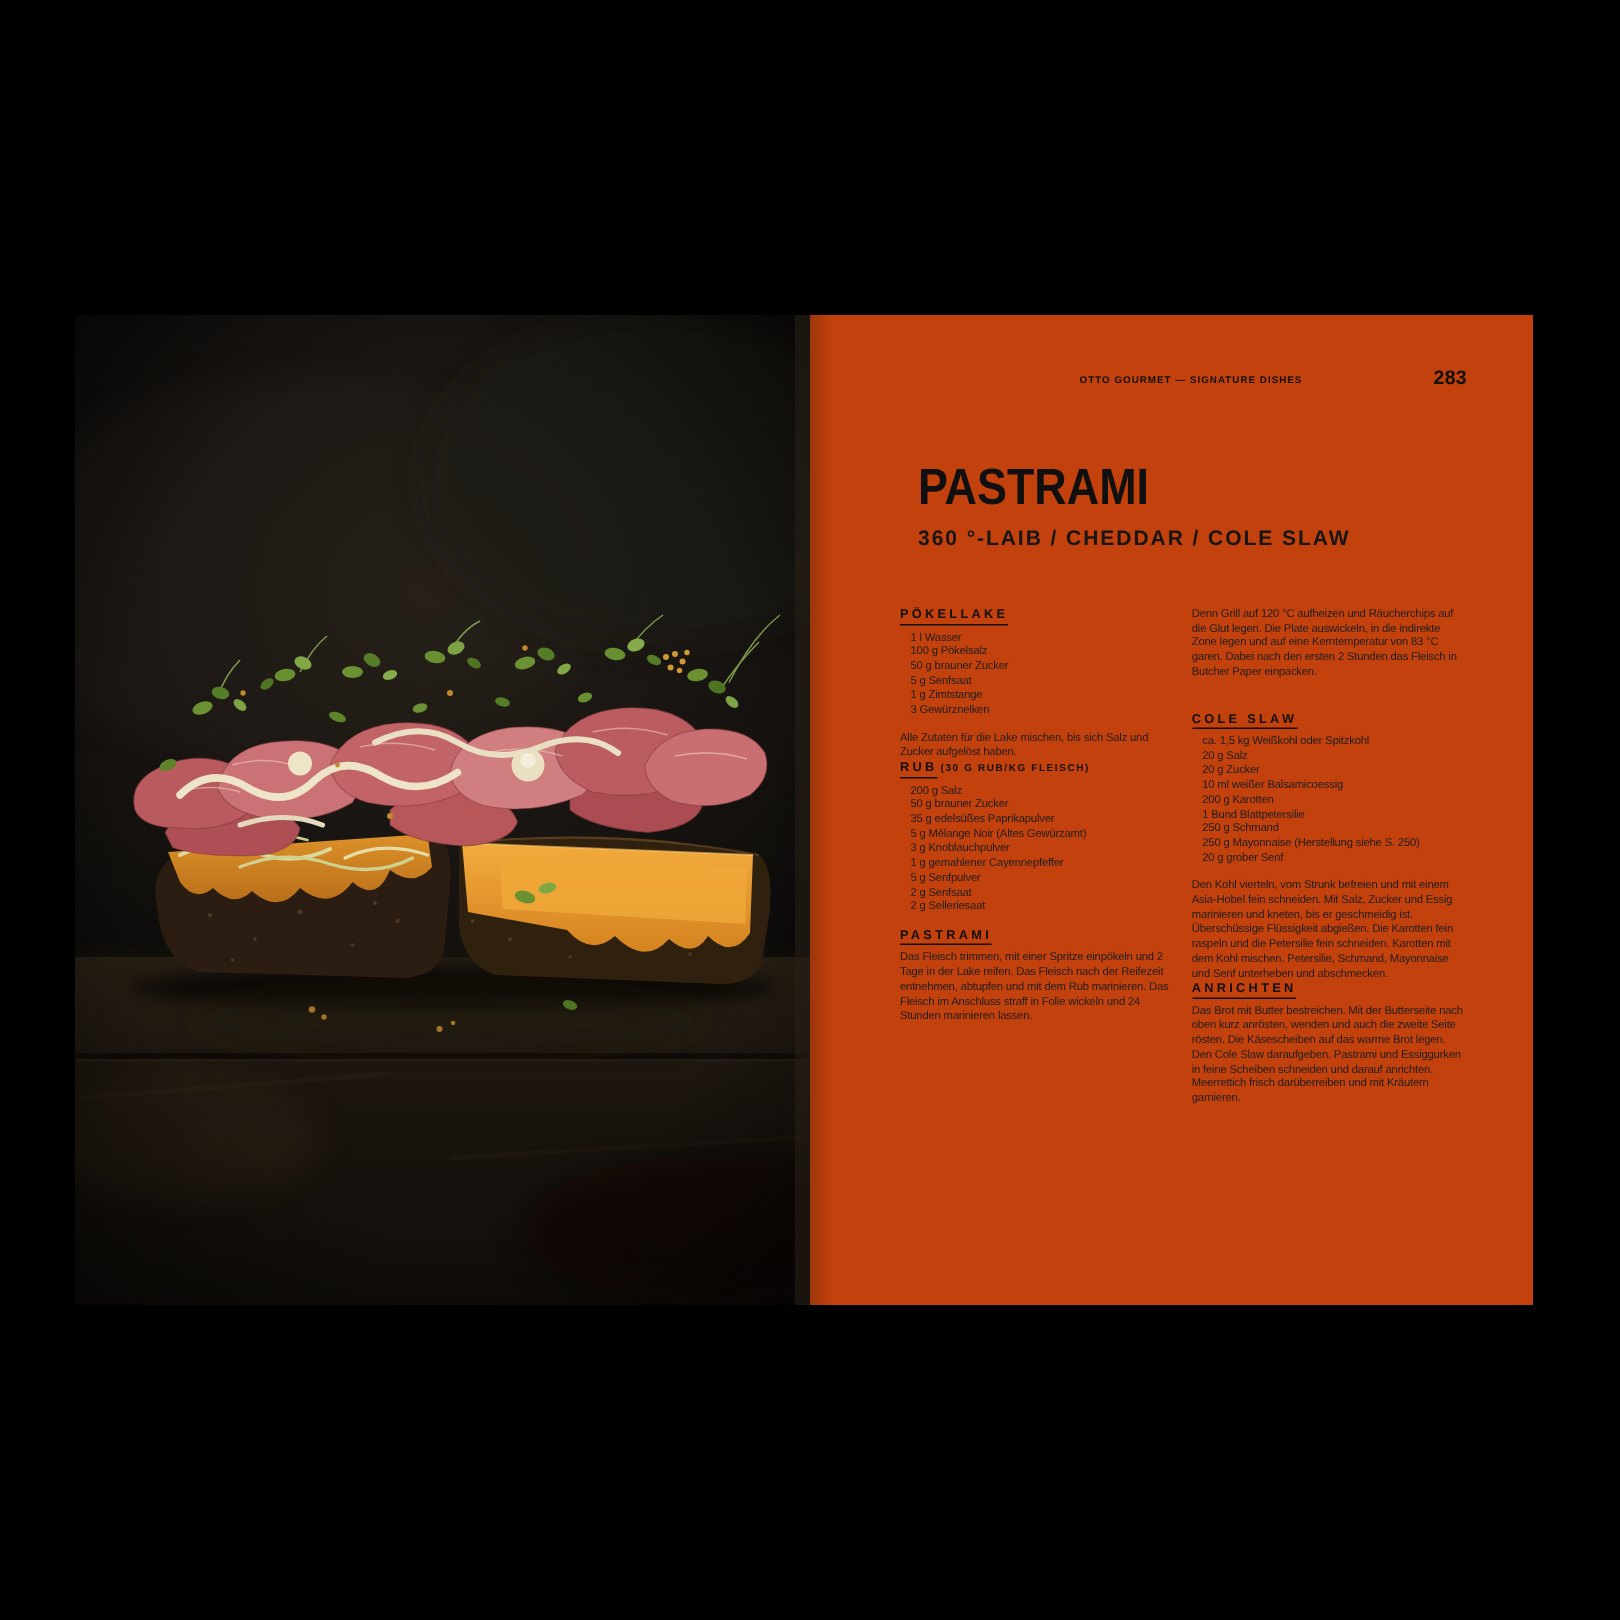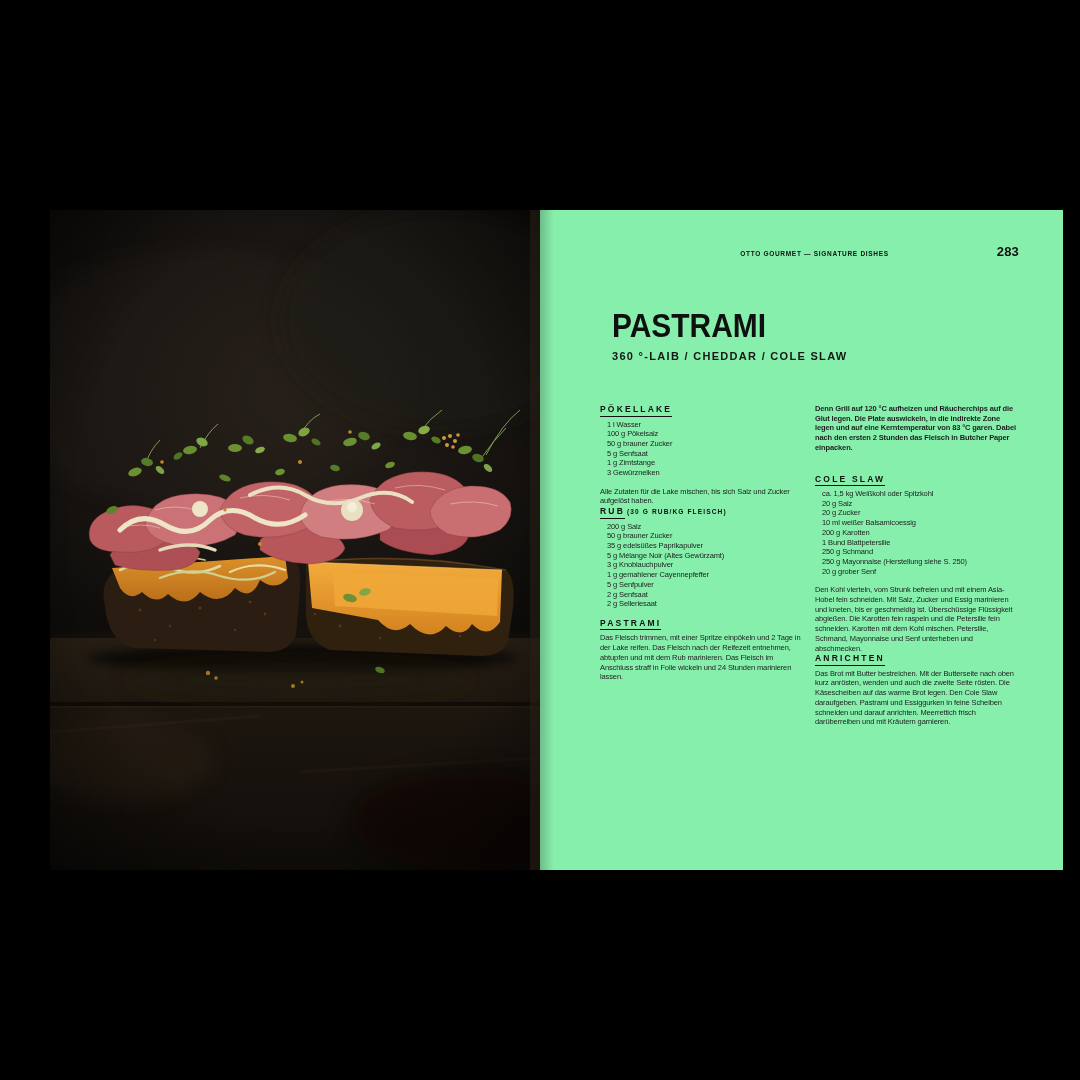--- a/index.html
+++ b/index.html
@@ -6,21 +6,21 @@
   body{
     width:1080px;height:1080px;background:#000;overflow:hidden;
     font-family:"Liberation Sans","DejaVu Sans",sans-serif;color:#1c1c1c;
     position:relative;
   }
   .spread{position:absolute;left:50px;top:210px;width:981px;height:660px;display:flex;}
   .photo-page{width:490px;height:660px;position:relative;flex:none;}
   .photo-page svg{display:block;}
 
   .text-page{
-    width:523px;height:660px;flex:none;background:#86efac;position:relative;
+    width:482px;height:660px;flex:none;background:#c2410c;position:relative;
   }
   .text-page::before{
     content:"";position:absolute;left:0;top:0;bottom:0;width:14px;
     background:linear-gradient(to right,rgba(20,15,10,.22),rgba(20,15,10,0));
     pointer-events:none;z-index:5;
   }
 
   .running-head{
     position:absolute;top:40px;left:72px;right:46px;text-align:center;
     font-size:6.5px;font-weight:bold;letter-spacing:.7px;color:#111;
@@ -31,21 +31,21 @@
     letter-spacing:.2px;
   }
 
   .title-block{position:absolute;top:98px;left:72px;}
   .recipe-title{
     margin:0;font-size:34px;font-weight:bold;line-height:1;color:#101010;
     letter-spacing:0;display:inline-block;transform:scaleX(.88);transform-origin:left top;
     white-space:nowrap;
   }
   .recipe-subtitle{
-    margin:8px 0 0;font-size:11px;font-weight:bold;letter-spacing:1.3px;color:#161616;
+    margin:8px 0 0;font-size:14px;font-weight:bold;letter-spacing:1.3px;color:#161616;
     white-space:nowrap;
   }
 
   .columns{
     position:absolute;top:194px;left:60px;right:46px;display:flex;gap:13px;
   }
   .col{flex:1;min-width:0;}
 
   .section{margin:0;}
   .section-heading{
@@ -61,21 +61,21 @@
   ul.ingredients{
     list-style:none;margin:0 0 9px;padding:0 0 0 7px;
   }
   ul.ingredients li{
     font-size:7.5px;line-height:9.7px;letter-spacing:-.12px;white-space:nowrap;color:#1e1e1e;
   }
   p.instructions{
     margin:0 0 21px;font-size:7.5px;line-height:9.7px;letter-spacing:-.12px;color:#1e1e1e;
   }
   p.instructions:last-child{margin-bottom:0;}
-  .lead-para{margin:0 0 21px;font-size:7.5px;line-height:9.7px;letter-spacing:-.12px;color:#1e1e1e;font-weight:bold;}
+  .lead-para{margin:0 0 21px;font-size:7.5px;line-height:9.7px;letter-spacing:-.12px;color:#1e1e1e;}
 </style>
 </head>
 <body>
 
 <div class="spread">
 
   <div class="photo-page">
     <svg width="490" height="660" viewBox="0 0 490 660" role="img" aria-label="Open-faced pastrami sandwich on dark rye bread with melted cheddar, cole slaw, mayonnaise drizzle, fresh herbs and mustard seeds on a dark rustic table">
       <defs>
         <radialGradient id="bgGlow" cx="48%" cy="42%" r="75%">

